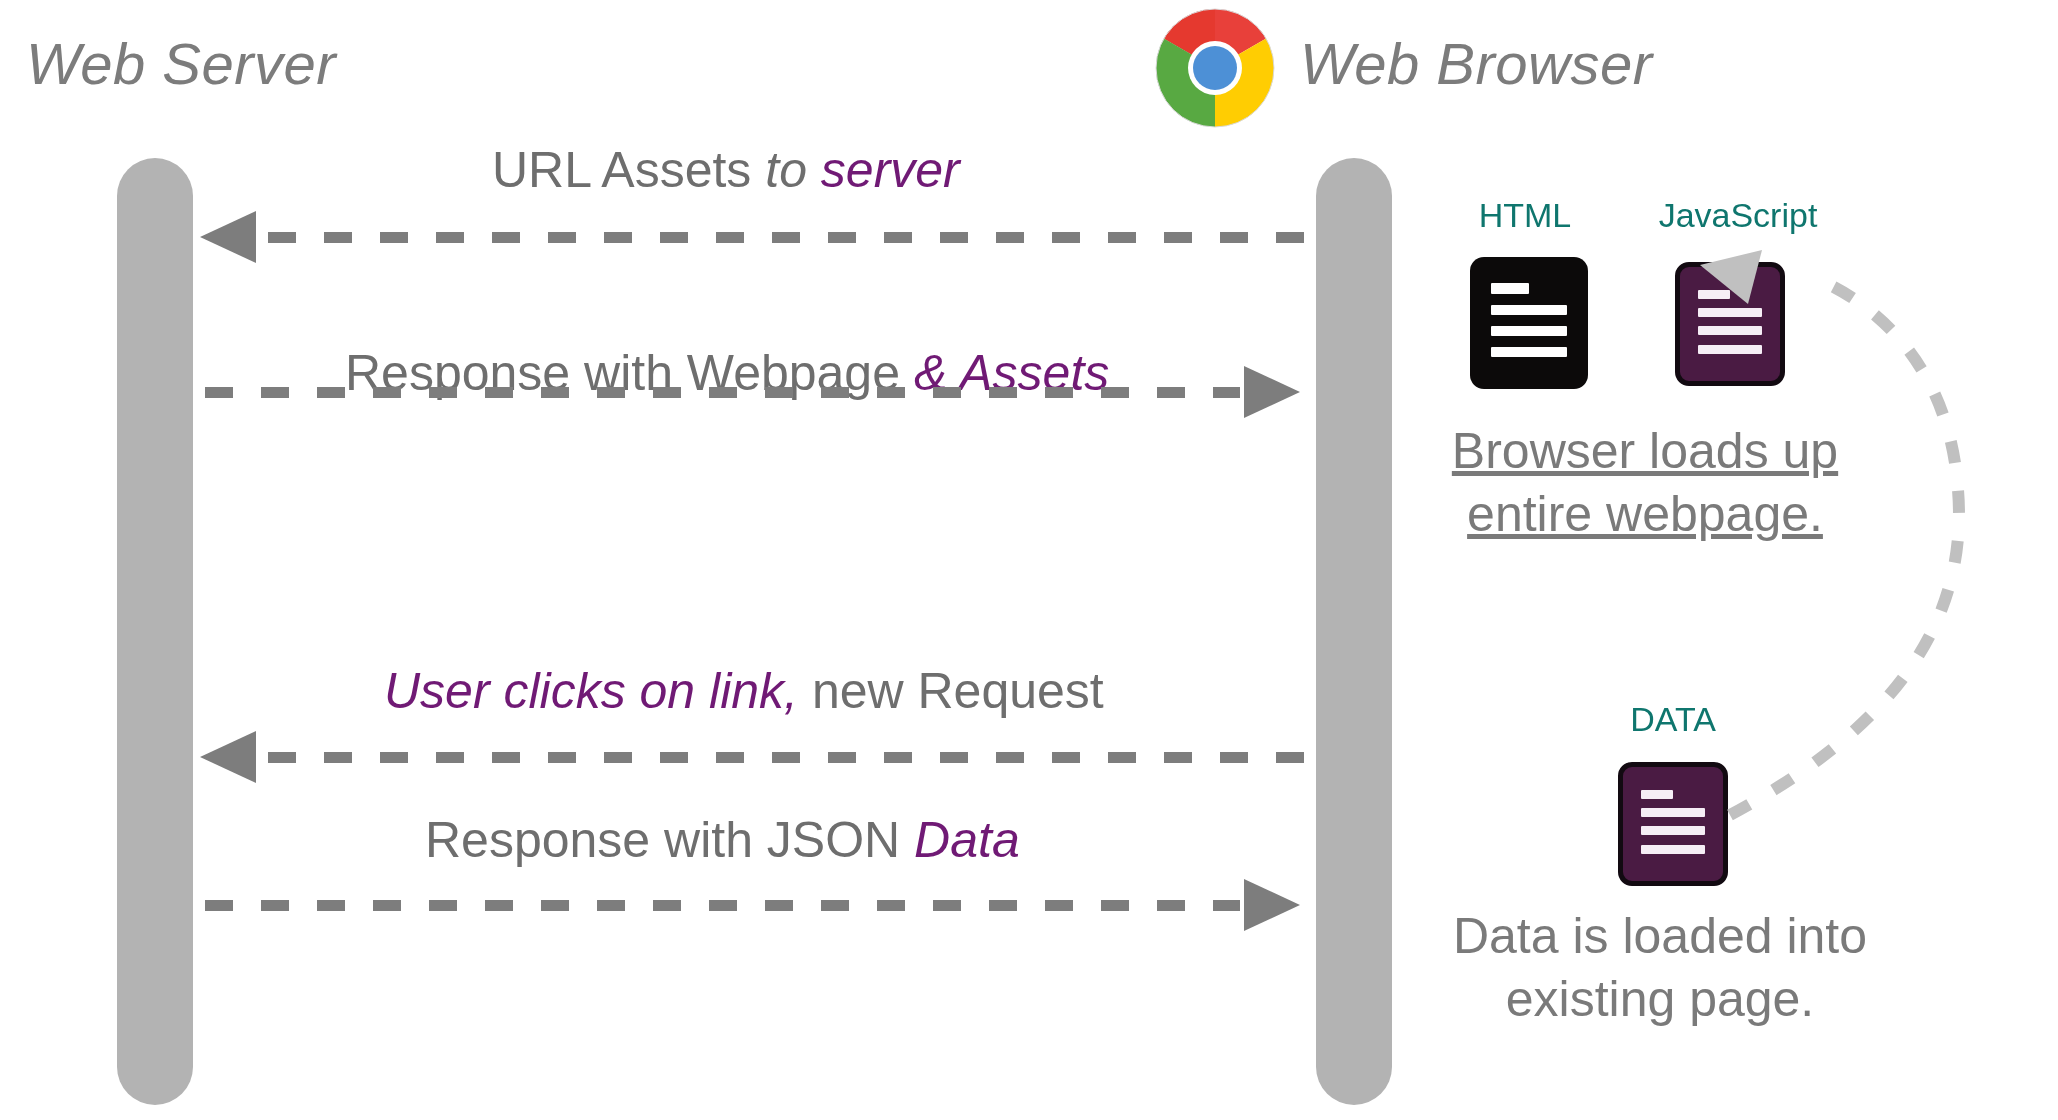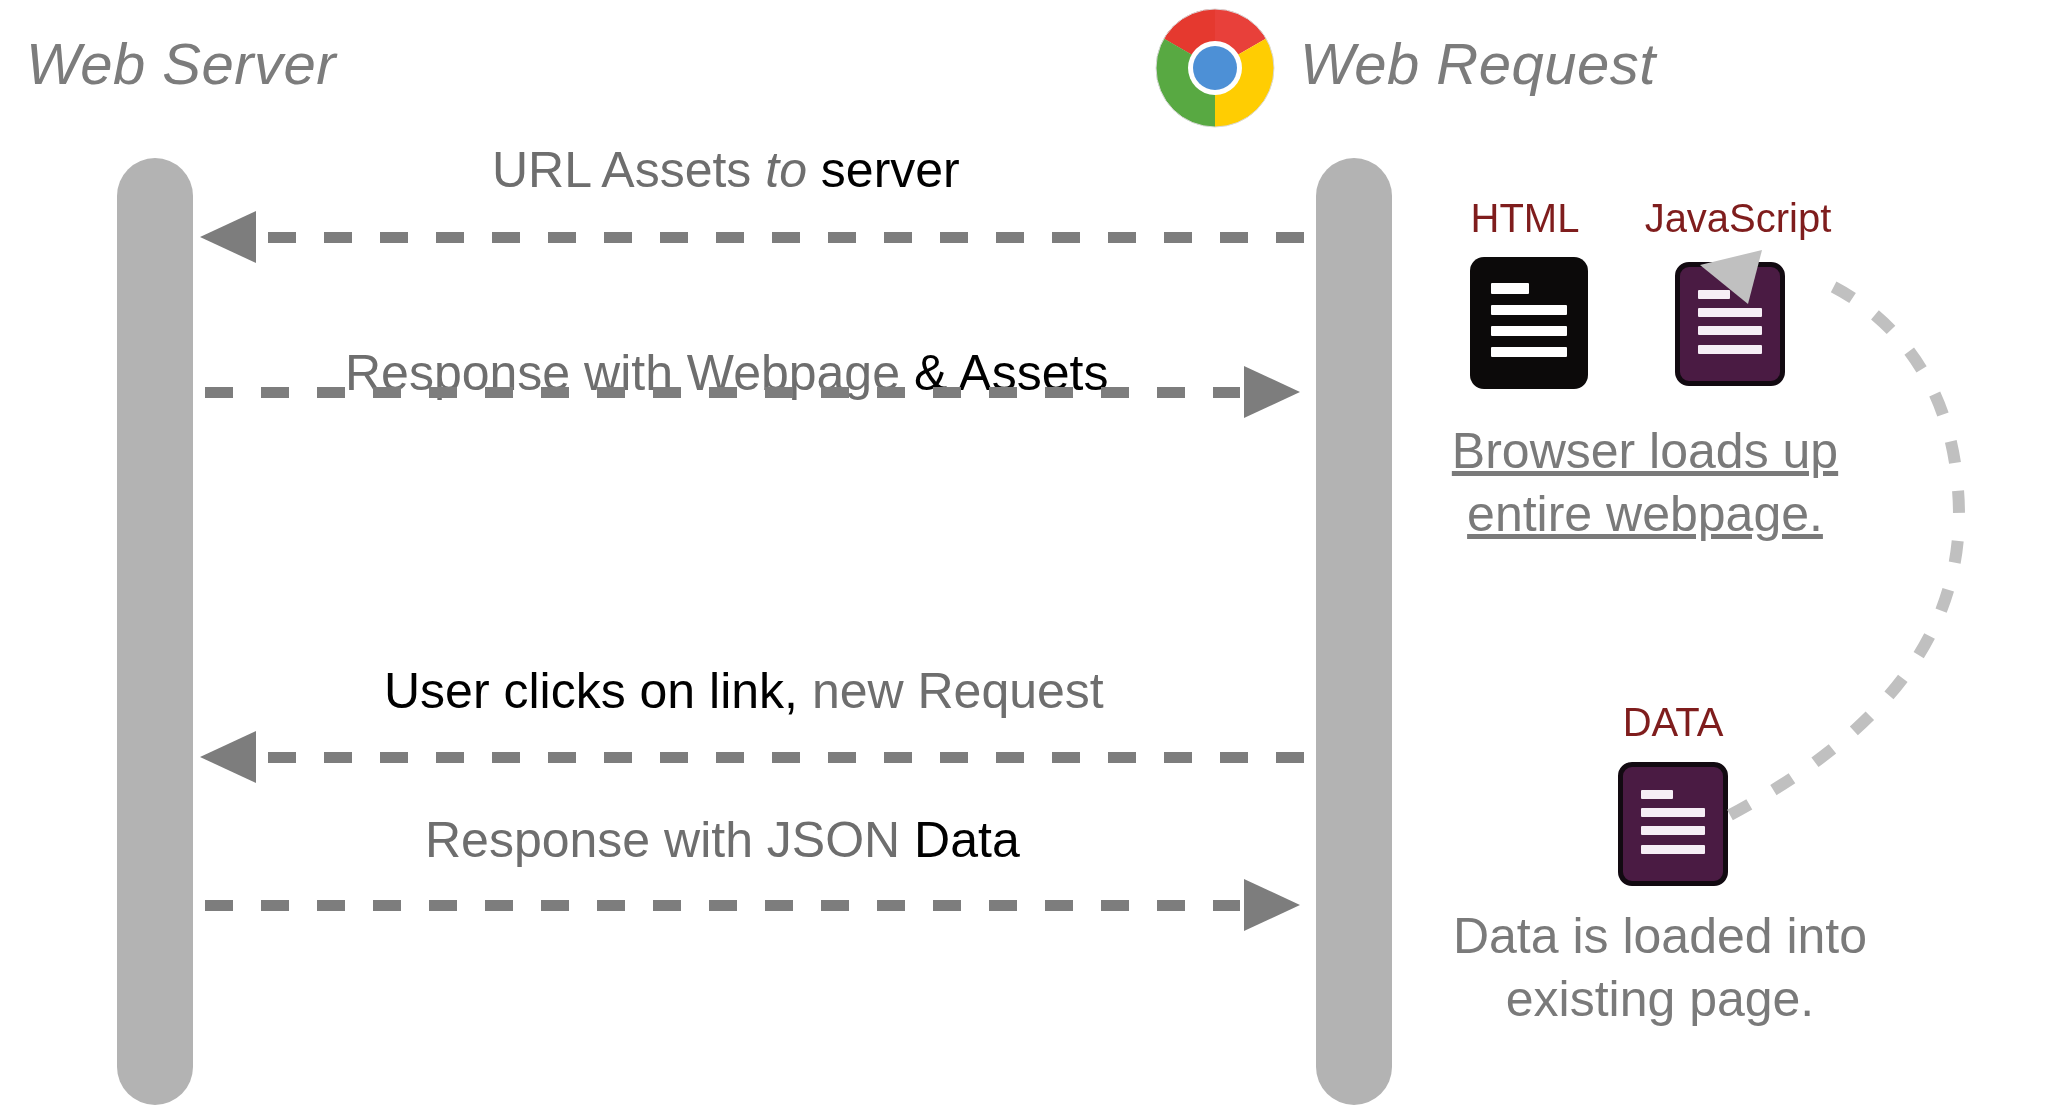--- a/index.html
+++ b/index.html
@@ -43,21 +43,21 @@
   .msg{position:absolute;}
   .msg-text{
     position:absolute;
     white-space:nowrap;
     font-size:50px;
     color:#7a7a7a;
     letter-spacing:0px;
   }
   .msg-text .strong{color:#6e6e6e;font-style:normal;}
   .msg-text .emph{color:#6e6e6e;font-style:italic;}
-  .msg-text .faint{color:#000000;}
+  .msg-text .faint{color:#701a75;font-style:italic;}
 
   
   .dash-line{
     position:absolute;
     height:11px;
     background-image:repeating-linear-gradient(
       to right,
       #7d7d7d 0px, #7d7d7d 28px,
       rgba(0,0,0,0) 28px, rgba(0,0,0,0) 56px);
   }
@@ -78,21 +78,21 @@
 
   
   .file-icon{position:absolute;width:118px;height:132px;border-radius:14px;}
   .file-icon .bar{position:absolute;left:18%;border-radius:1px;}
   .file-icon.black{background:#0c0a0a;}
   .file-icon.purple{background:#4a1b43;border:5px solid #120a11;box-sizing:border-box;}
   .file-icon.black .bar{background:#ffffff;}
   .file-icon.purple .bar{background:#f6eef6;}
   .icon-caption{
     position:absolute;
-    font-size:40px;color:#7f1d1d;white-space:nowrap;text-align:center;
+    font-size:34px;color:#0f766e;white-space:nowrap;text-align:center;
   }
   .note-text{
     position:absolute;
     font-size:50px;color:#7a7a7a;
     line-height:1.25;text-align:center;white-space:pre-line;
   }
 
   
   #curved-arrow{left:1700px;top:240px;width:358px;height:590px;}
 </style>
@@ -120,21 +120,21 @@
 
         <path d="M60 60 L112 30 A59 59 0 0 1 60 119 Z" fill="#ffcd02"></path>
 
         <circle cx="60" cy="60" r="27" fill="#ffffff"></circle>
         <circle cx="60" cy="60" r="22" fill="#4d90d6"></circle>
       </g>
       <circle cx="60" cy="60" r="59" fill="none" stroke="#d9d9d9" stroke-width="1"></circle>
     </svg>
   </div>
 
-  <div class="abs participant-label" id="browser-label">Web Request</div>
+  <div class="abs participant-label" id="browser-label">Web Browser</div>
 
   <div class="abs lifeline" id="lifeline-server"></div>
   <div class="abs lifeline" id="lifeline-browser"></div>
 
   <div class="msg">
     <div class="msg-text" style="left:492px;top:141px;">
       <span class="strong">URL Assets </span><span class="emph">to </span><span class="faint">server</span>
     </div>
     <div class="arrow-left" style="left:200px;top:211px;"></div>
     <div class="dash-line" style="left:268px;top:232px;width:1040px;"></div>

